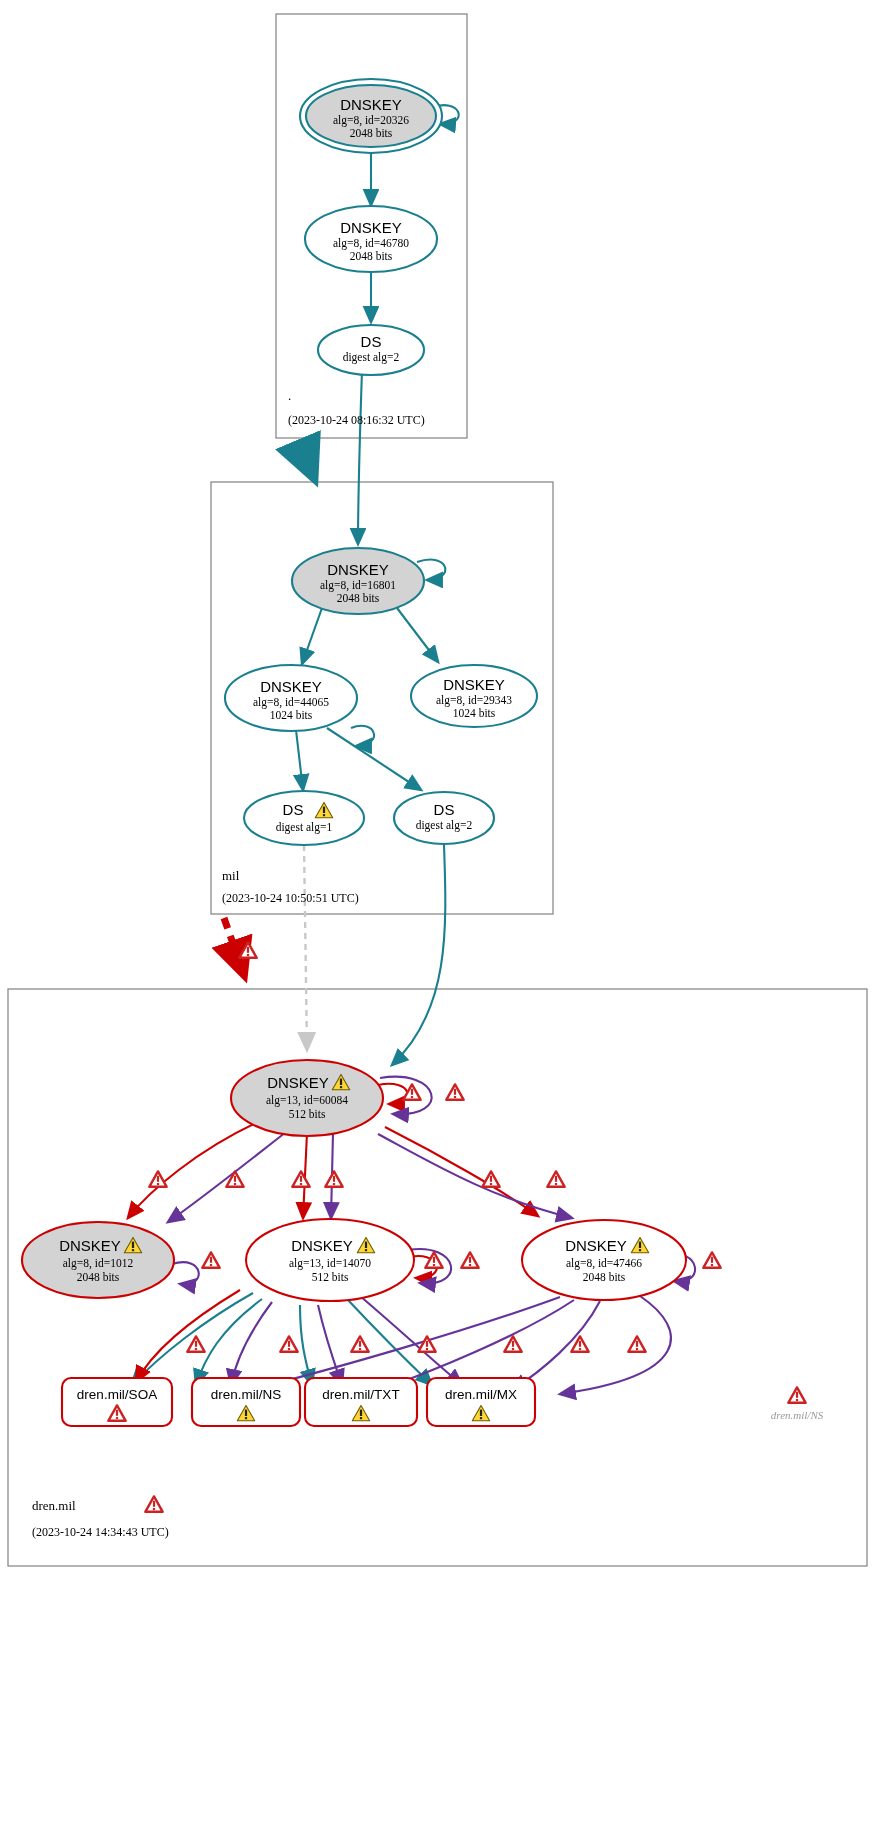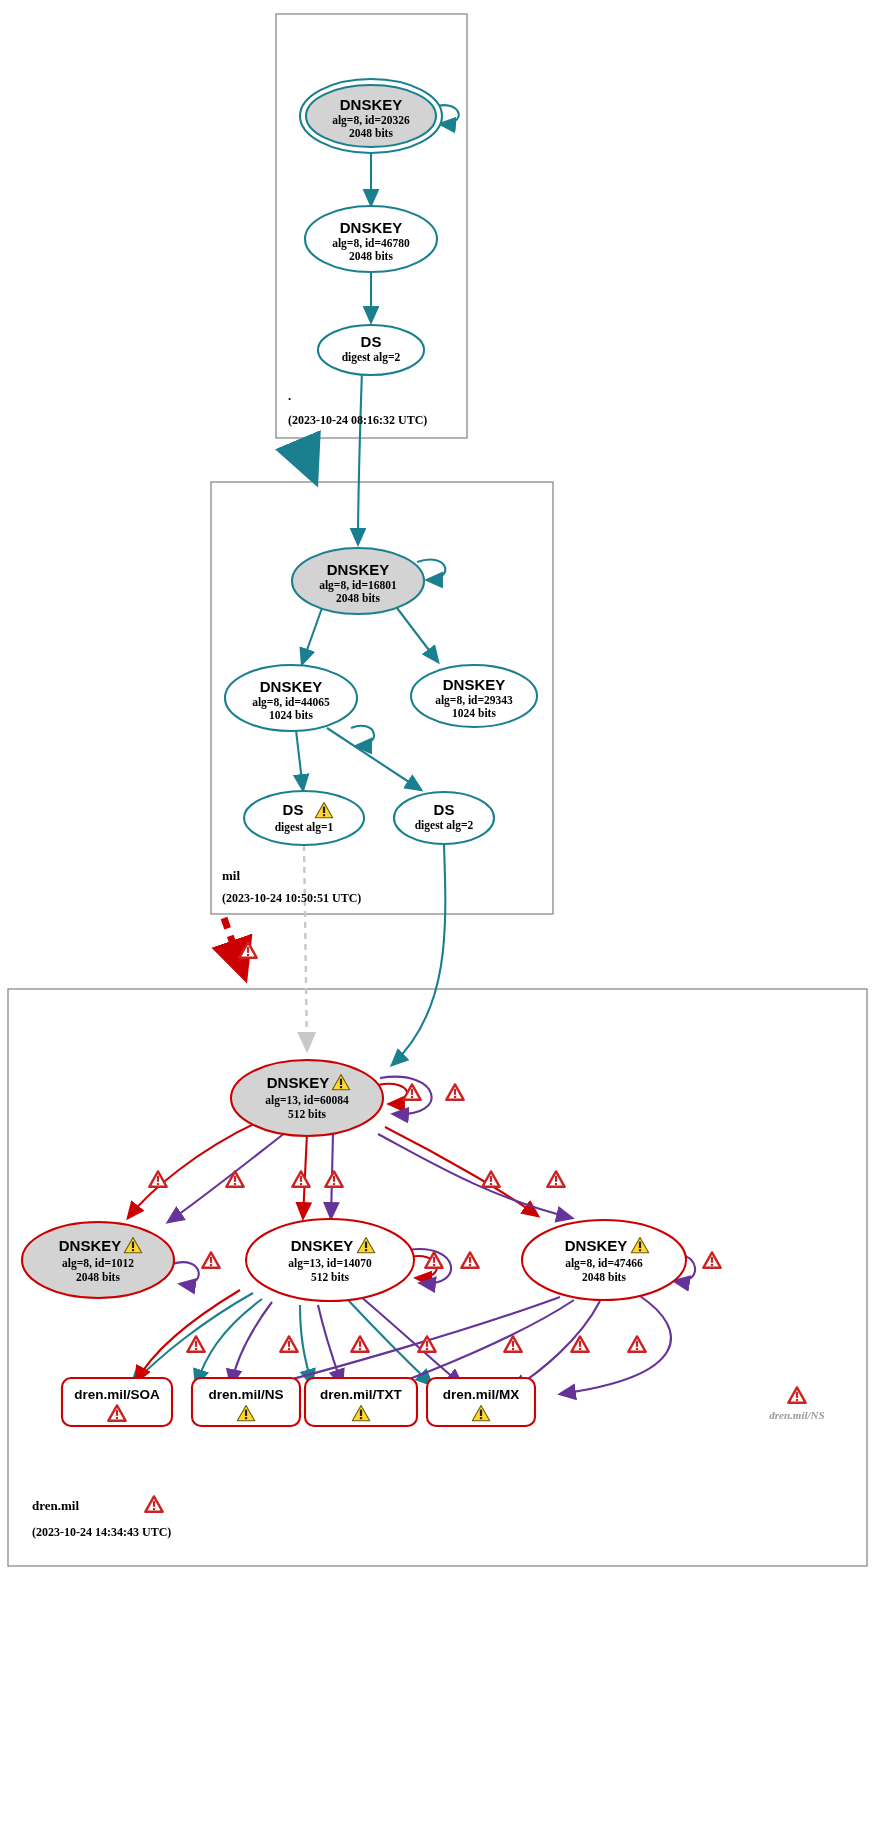--- a/index.html
+++ b/index.html
@@ -1,19 +1,19 @@
 <!DOCTYPE html>
 <html><head>
 <meta charset="utf-8">
 <title>DNSSEC Authentication Chain</title>
 <style>
   html,body{margin:0;padding:0;background:#ffffff;}
   body{width:875px;height:1831px;position:relative;
        font-family:"Liberation Sans","DejaVu Sans",sans-serif;}
-  #stage{position:absolute;left:0;top:0;width:875px;height:1831px;overflow:hidden;font-weight:bold;}
+  #stage{position:absolute;left:0;top:0;width:875px;height:1831px;overflow:hidden;}
   svg#graph{position:absolute;left:0;top:0;width:875px;height:1831px;}
 
   .zone-box{fill:none;stroke:#808080;stroke-width:1.2;}
   .node-ellipse{stroke-width:2.1;}
   .teal{stroke:#1a7f8e;}
   .red{stroke:#cc0000;}
   .fill-grey{fill:#d3d3d3;}
   .fill-white{fill:#ffffff;}
   .edge-teal{fill:none;stroke:#1a7f8e;stroke-width:2.1;}
   .edge-red{fill:none;stroke:#cc0000;stroke-width:2.1;}

